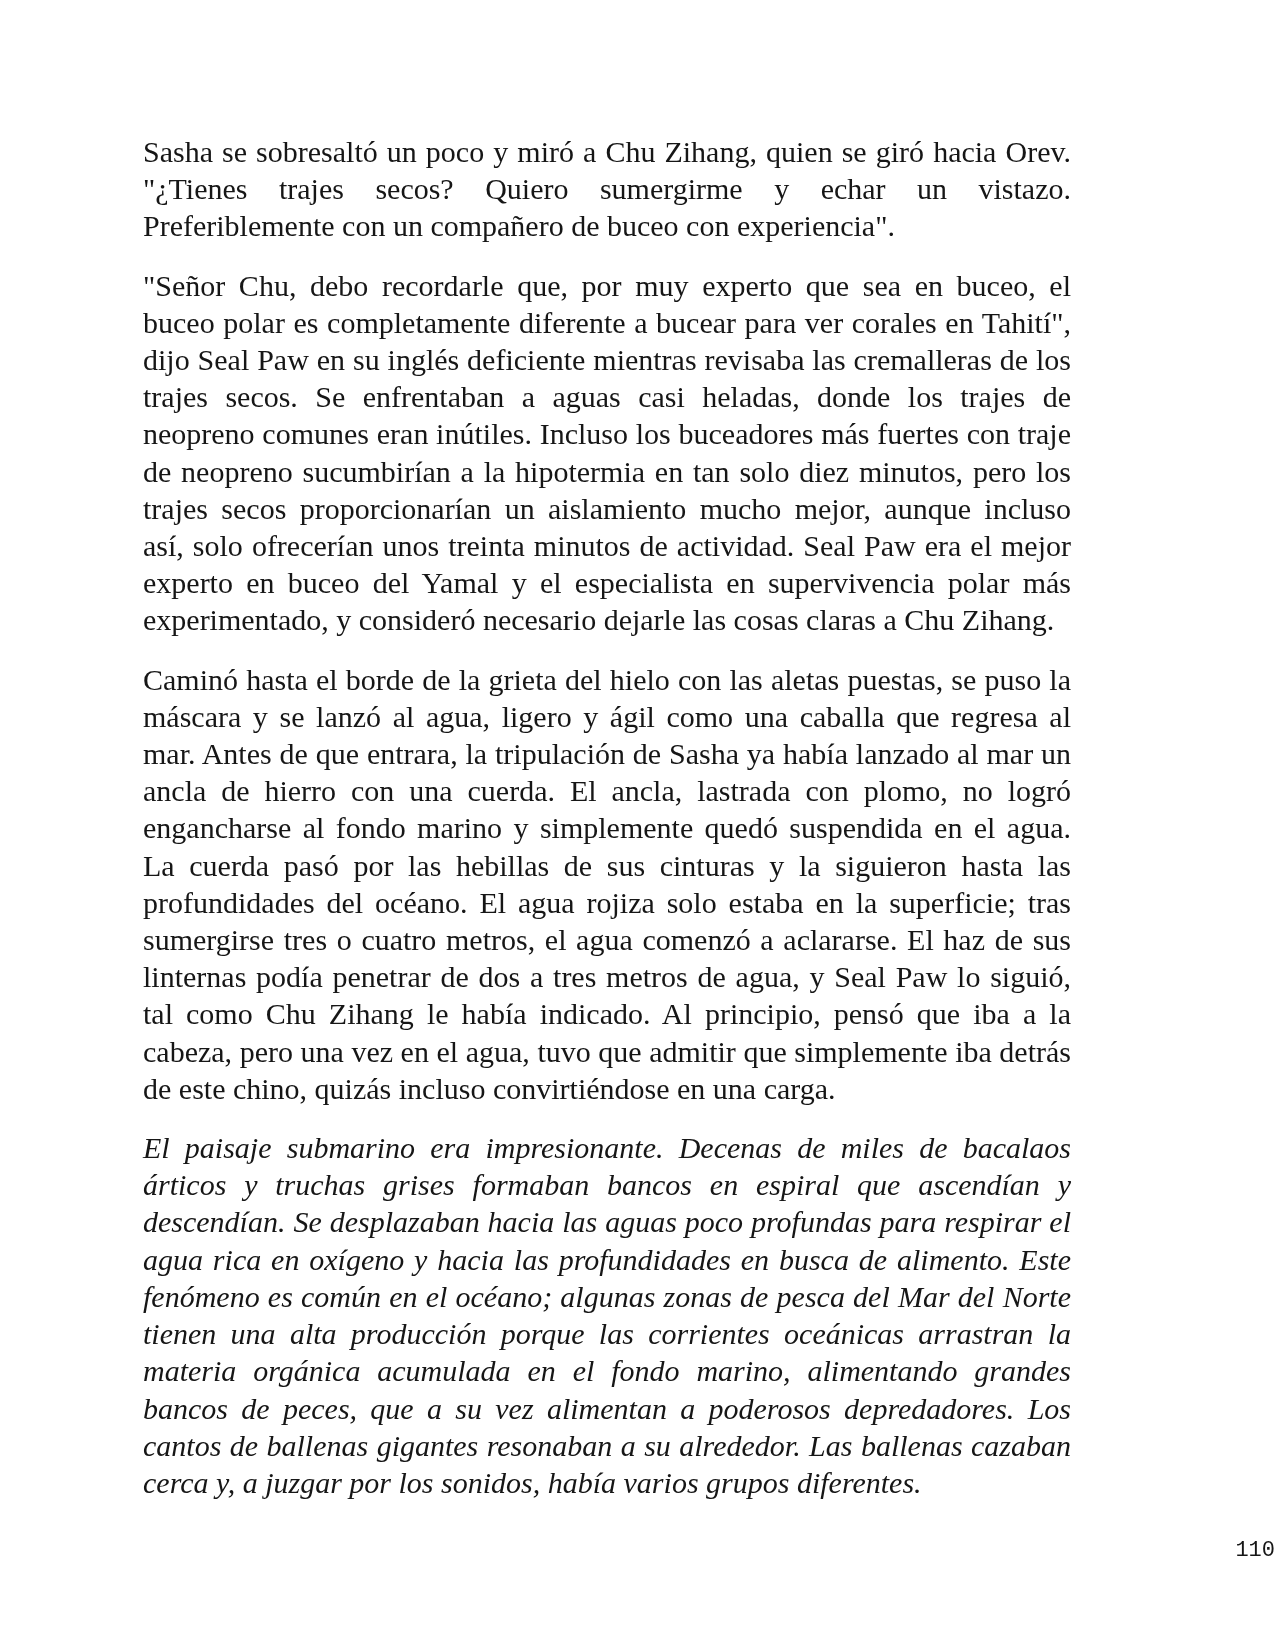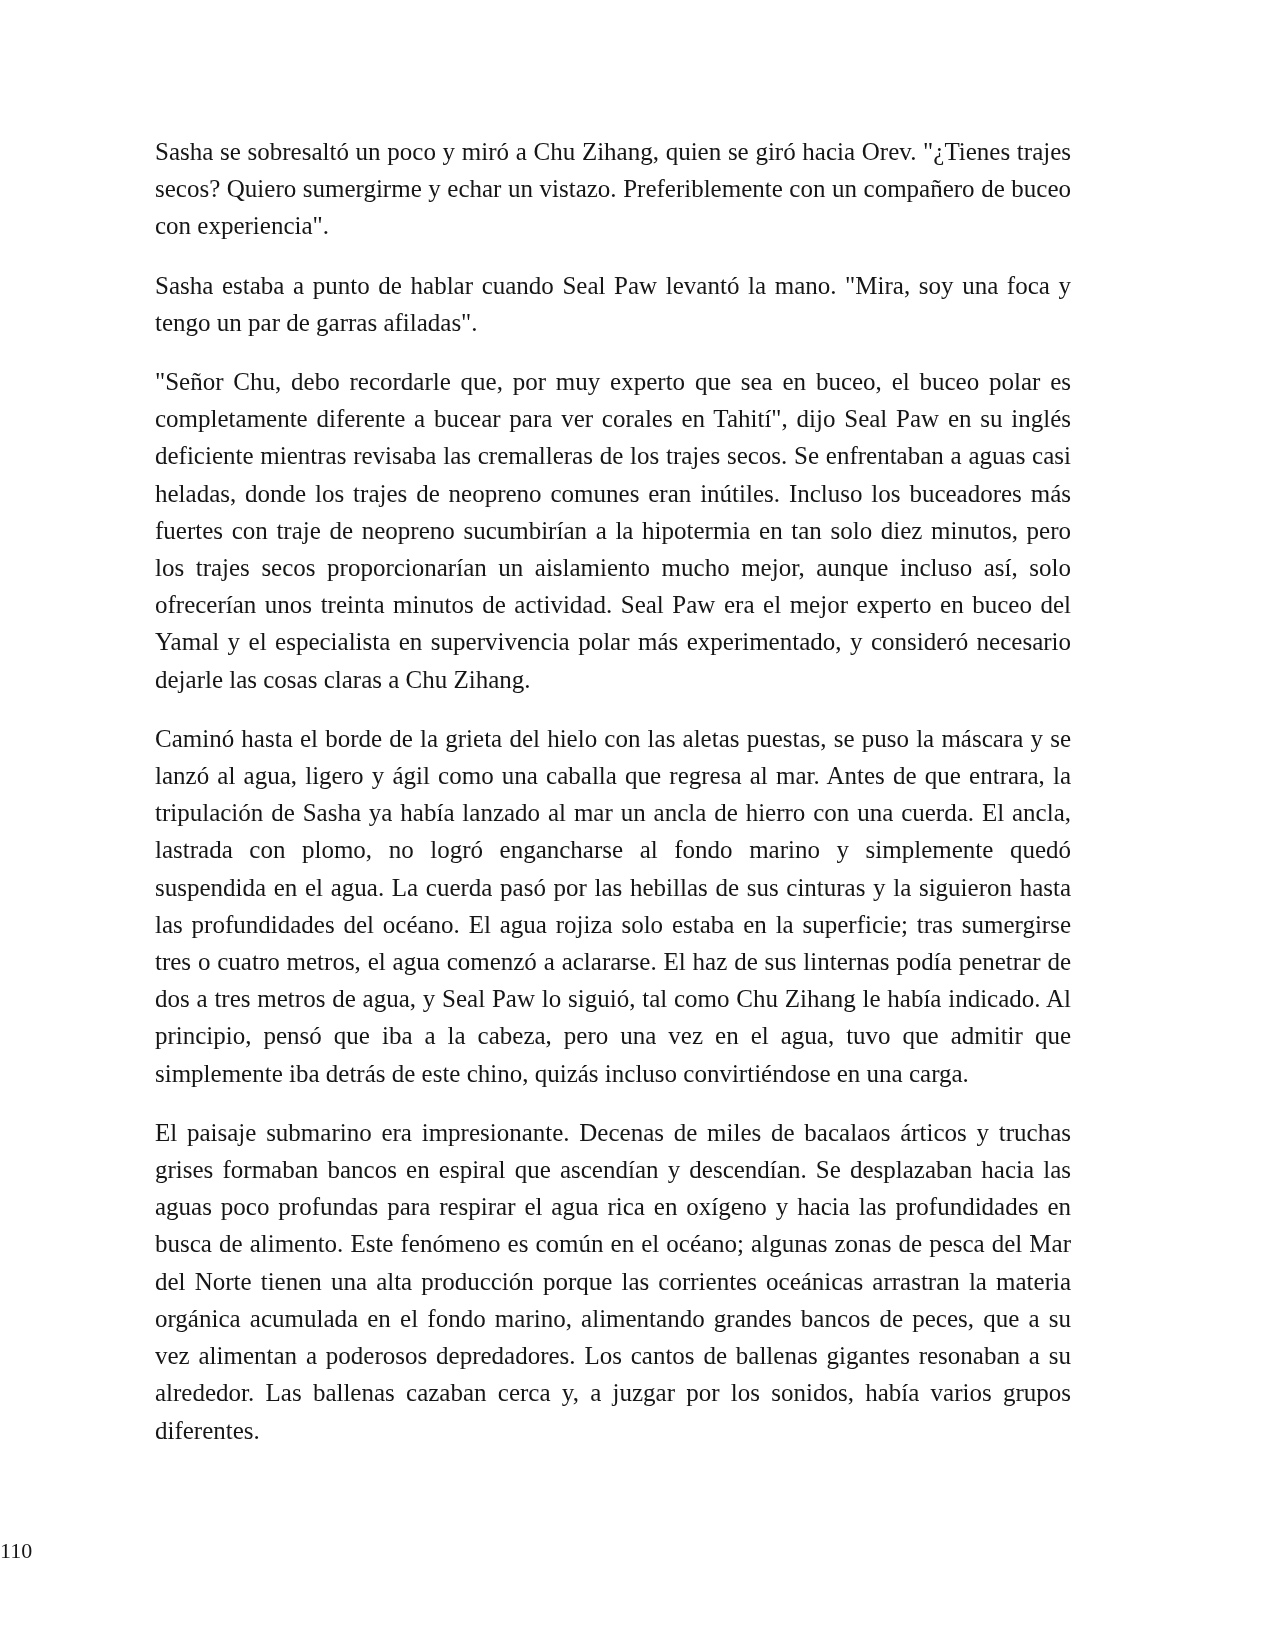--- a/index.html
+++ b/index.html
@@ -20,52 +20,53 @@
     overflow: hidden;
     box-sizing: border-box;
   }
   .text-column {
     position: absolute;
     left: 143px;
     top: 133px;
     width: 928px;
   }
   .para {
-    margin: 0 0 22px 12px;
-    font-size: 25px;
+    margin: 0 0 22px 0;
+    font-size: 30px;
     line-height: 37.2px;
     text-align: justify;
     text-justify: inter-word;
     hyphens: none;
     -webkit-hyphens: none;
     word-spacing: normal;
     color: #161616;
   }
   .para:last-child {
     margin-bottom: 0;
+    font-style: italic;
   }
   .page-number {
     position: absolute;
     left: 0;
     right: 0;
     top: 1536px;
-    text-align: left;
+    text-align: right;
     font-size: 22px;
     line-height: 30px;
     color: #161616;
+    font-family: Liberation Mono, monospace;
   }
 </style>
 </head>
 <body>
 
 <div class="page">
 
   <div class="text-column">
     <p class="para">Sasha se sobresaltó un poco y miró a Chu Zihang, quien se giró hacia Orev. "¿Tienes trajes secos? Quiero sumergirme y echar un vistazo. Preferiblemente con un compañero de buceo con experiencia".</p>
-    <p class="para">Sasha estaba a punto de hablar cuando Seal Paw levantó la mano. "Mira, soy una foca y tengo un par de garras afiladas".</p>
     <p class="para">"Señor Chu, debo recordarle que, por muy experto que sea en buceo, el buceo polar es completamente diferente a bucear para ver corales en Tahití", dijo Seal Paw en su inglés deficiente mientras revisaba las cremalleras de los trajes secos. Se enfrentaban a aguas casi heladas, donde los trajes de neopreno comunes eran inútiles. Incluso los buceadores más fuertes con traje de neopreno sucumbirían a la hipotermia en tan solo diez minutos, pero los trajes secos proporcionarían un aislamiento mucho mejor, aunque incluso así, solo ofrecerían unos treinta minutos de actividad. Seal Paw era el mejor experto en buceo del Yamal y el especialista en supervivencia polar más experimentado, y consideró necesario dejarle las cosas claras a Chu Zihang.</p>
     <p class="para">Caminó hasta el borde de la grieta del hielo con las aletas puestas, se puso la máscara y se lanzó al agua, ligero y ágil como una caballa que regresa al mar. Antes de que entrara, la tripulación de Sasha ya había lanzado al mar un ancla de hierro con una cuerda. El ancla, lastrada con plomo, no logró engancharse al fondo marino y simplemente quedó suspendida en el agua. La cuerda pasó por las hebillas de sus cinturas y la siguieron hasta las profundidades del océano. El agua rojiza solo estaba en la superficie; tras sumergirse tres o cuatro metros, el agua comenzó a aclararse. El haz de sus linternas podía penetrar de dos a tres metros de agua, y Seal Paw lo siguió, tal como Chu Zihang le había indicado. Al principio, pensó que iba a la cabeza, pero una vez en el agua, tuvo que admitir que simplemente iba detrás de este chino, quizás incluso convirtiéndose en una carga.</p>
     <p class="para">El paisaje submarino era impresionante. Decenas de miles de bacalaos árticos y truchas grises formaban bancos en espiral que ascendían y descendían. Se desplazaban hacia las aguas poco profundas para respirar el agua rica en oxígeno y hacia las profundidades en busca de alimento. Este fenómeno es común en el océano; algunas zonas de pesca del Mar del Norte tienen una alta producción porque las corrientes oceánicas arrastran la materia orgánica acumulada en el fondo marino, alimentando grandes bancos de peces, que a su vez alimentan a poderosos depredadores. Los cantos de ballenas gigantes resonaban a su alrededor. Las ballenas cazaban cerca y, a juzgar por los sonidos, había varios grupos diferentes.</p>
   </div>
 
   <div class="page-number">110</div>
 
 </div>
 
 </body></html>

